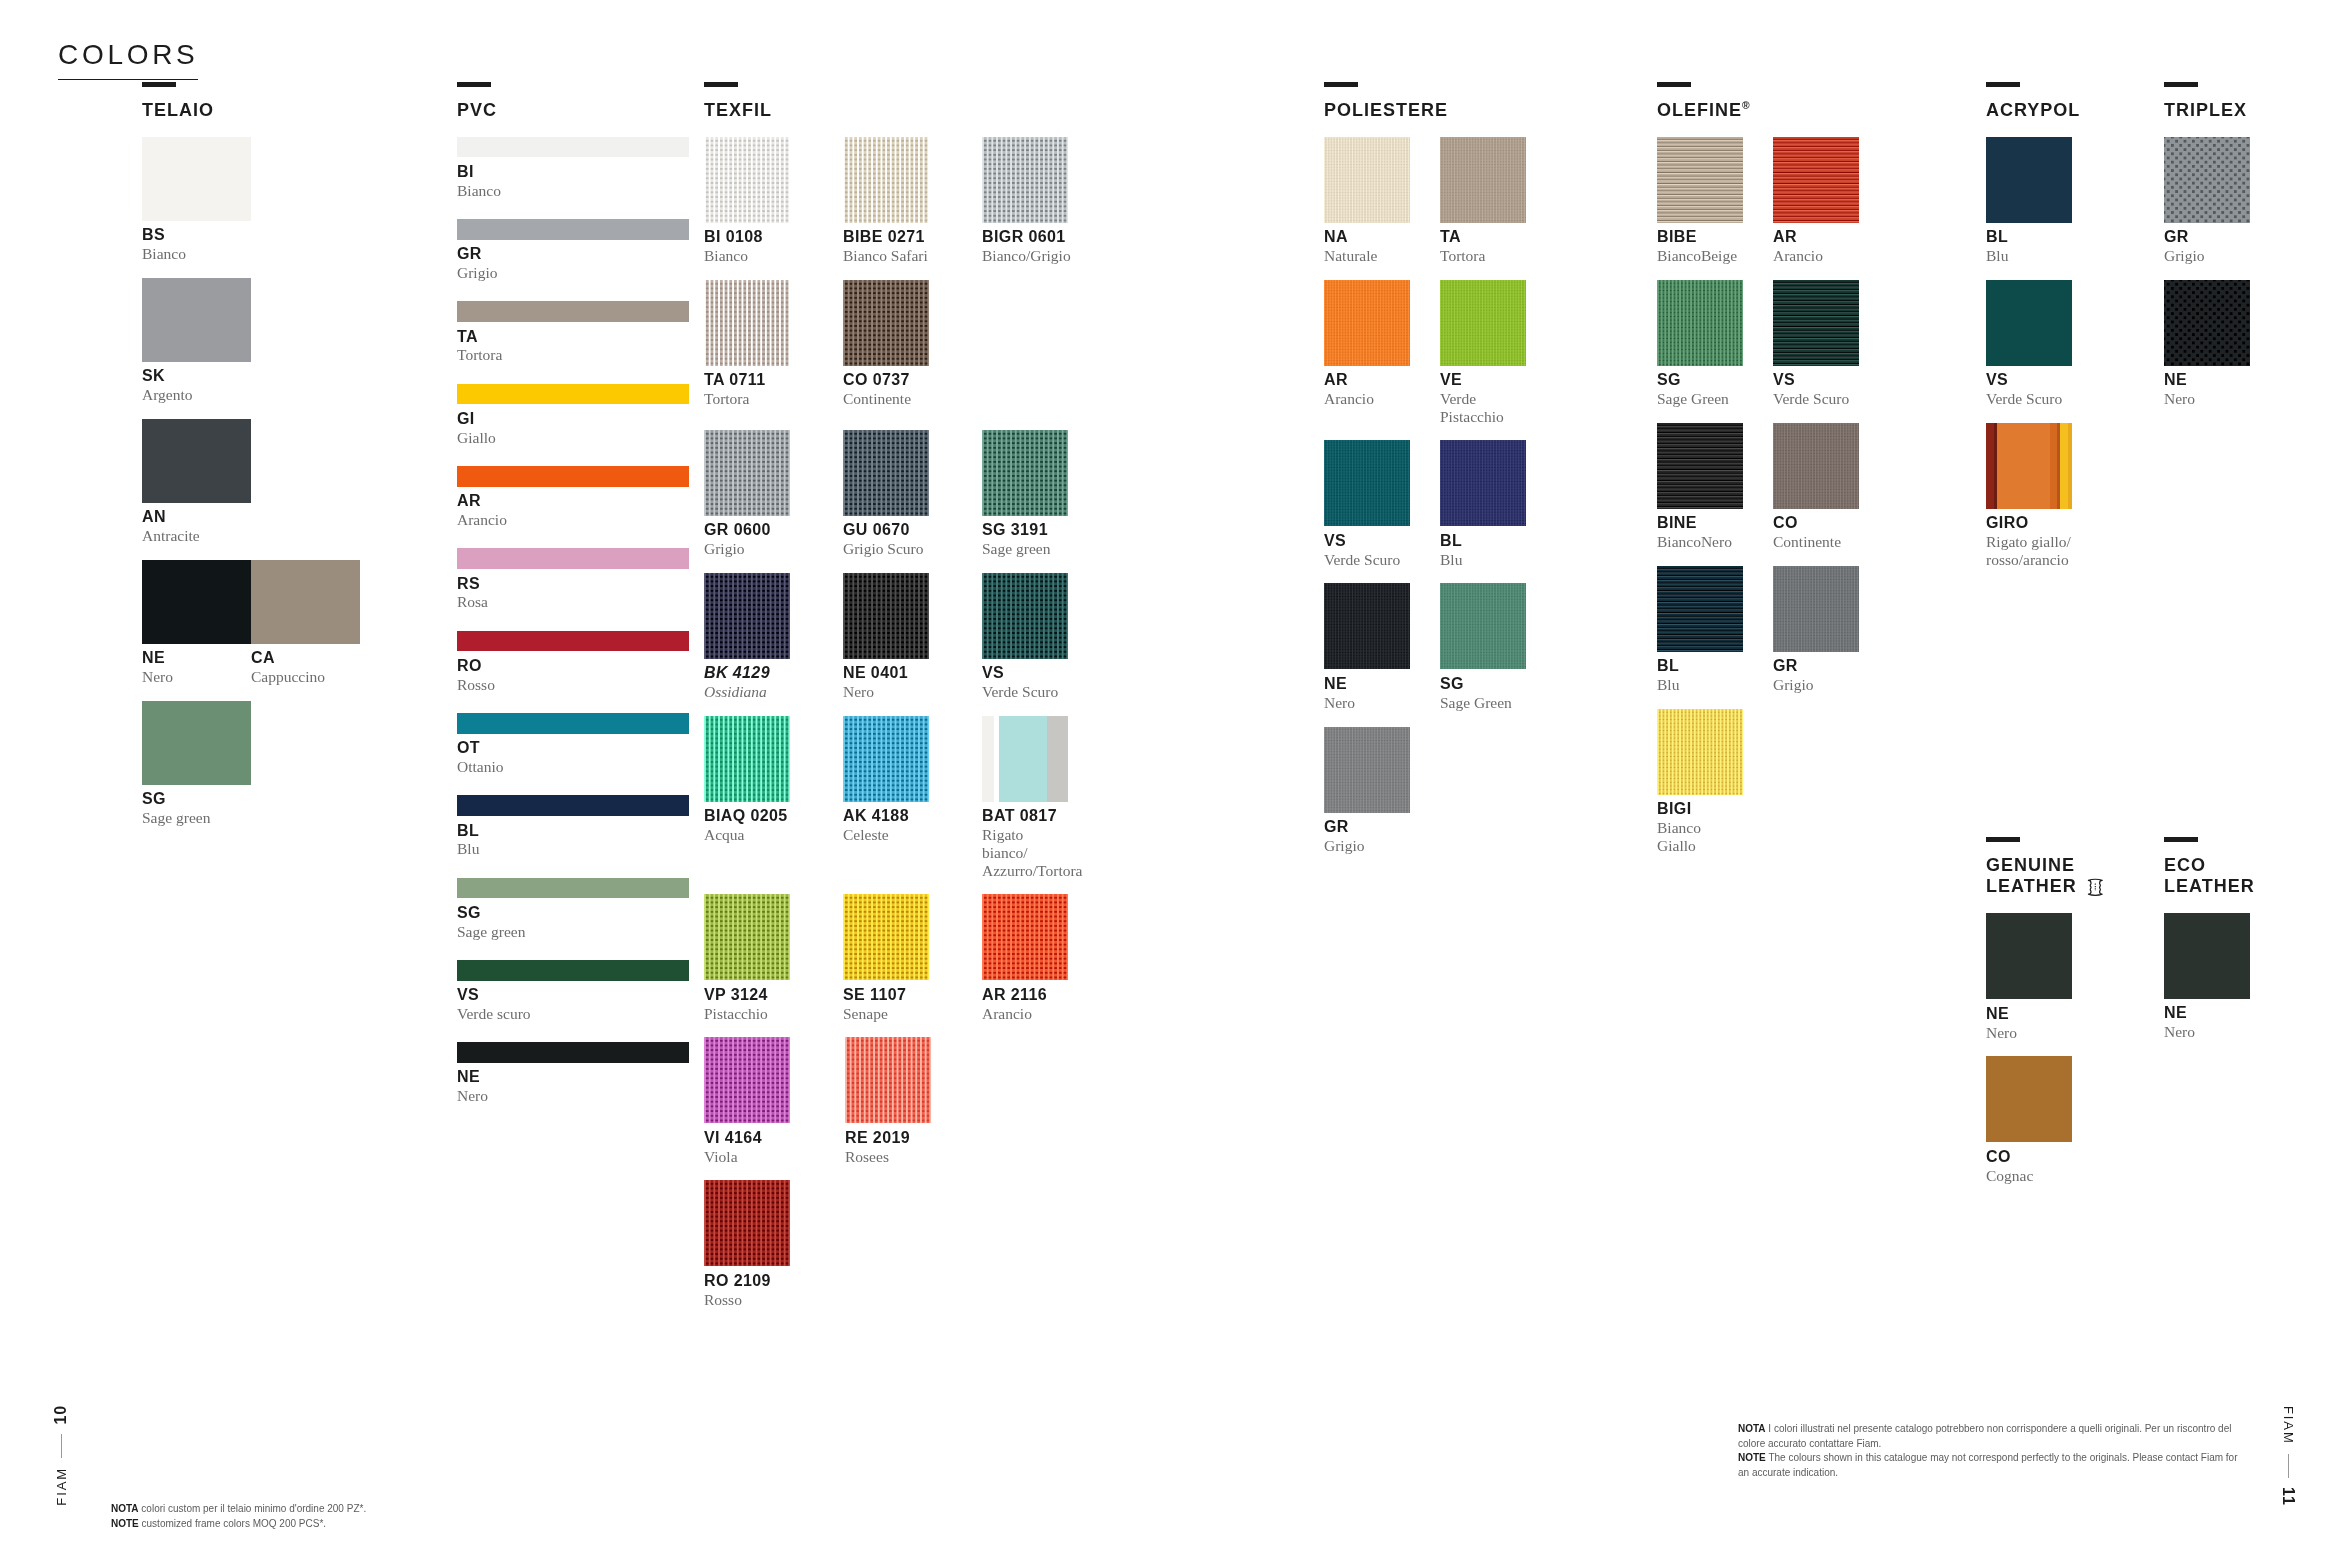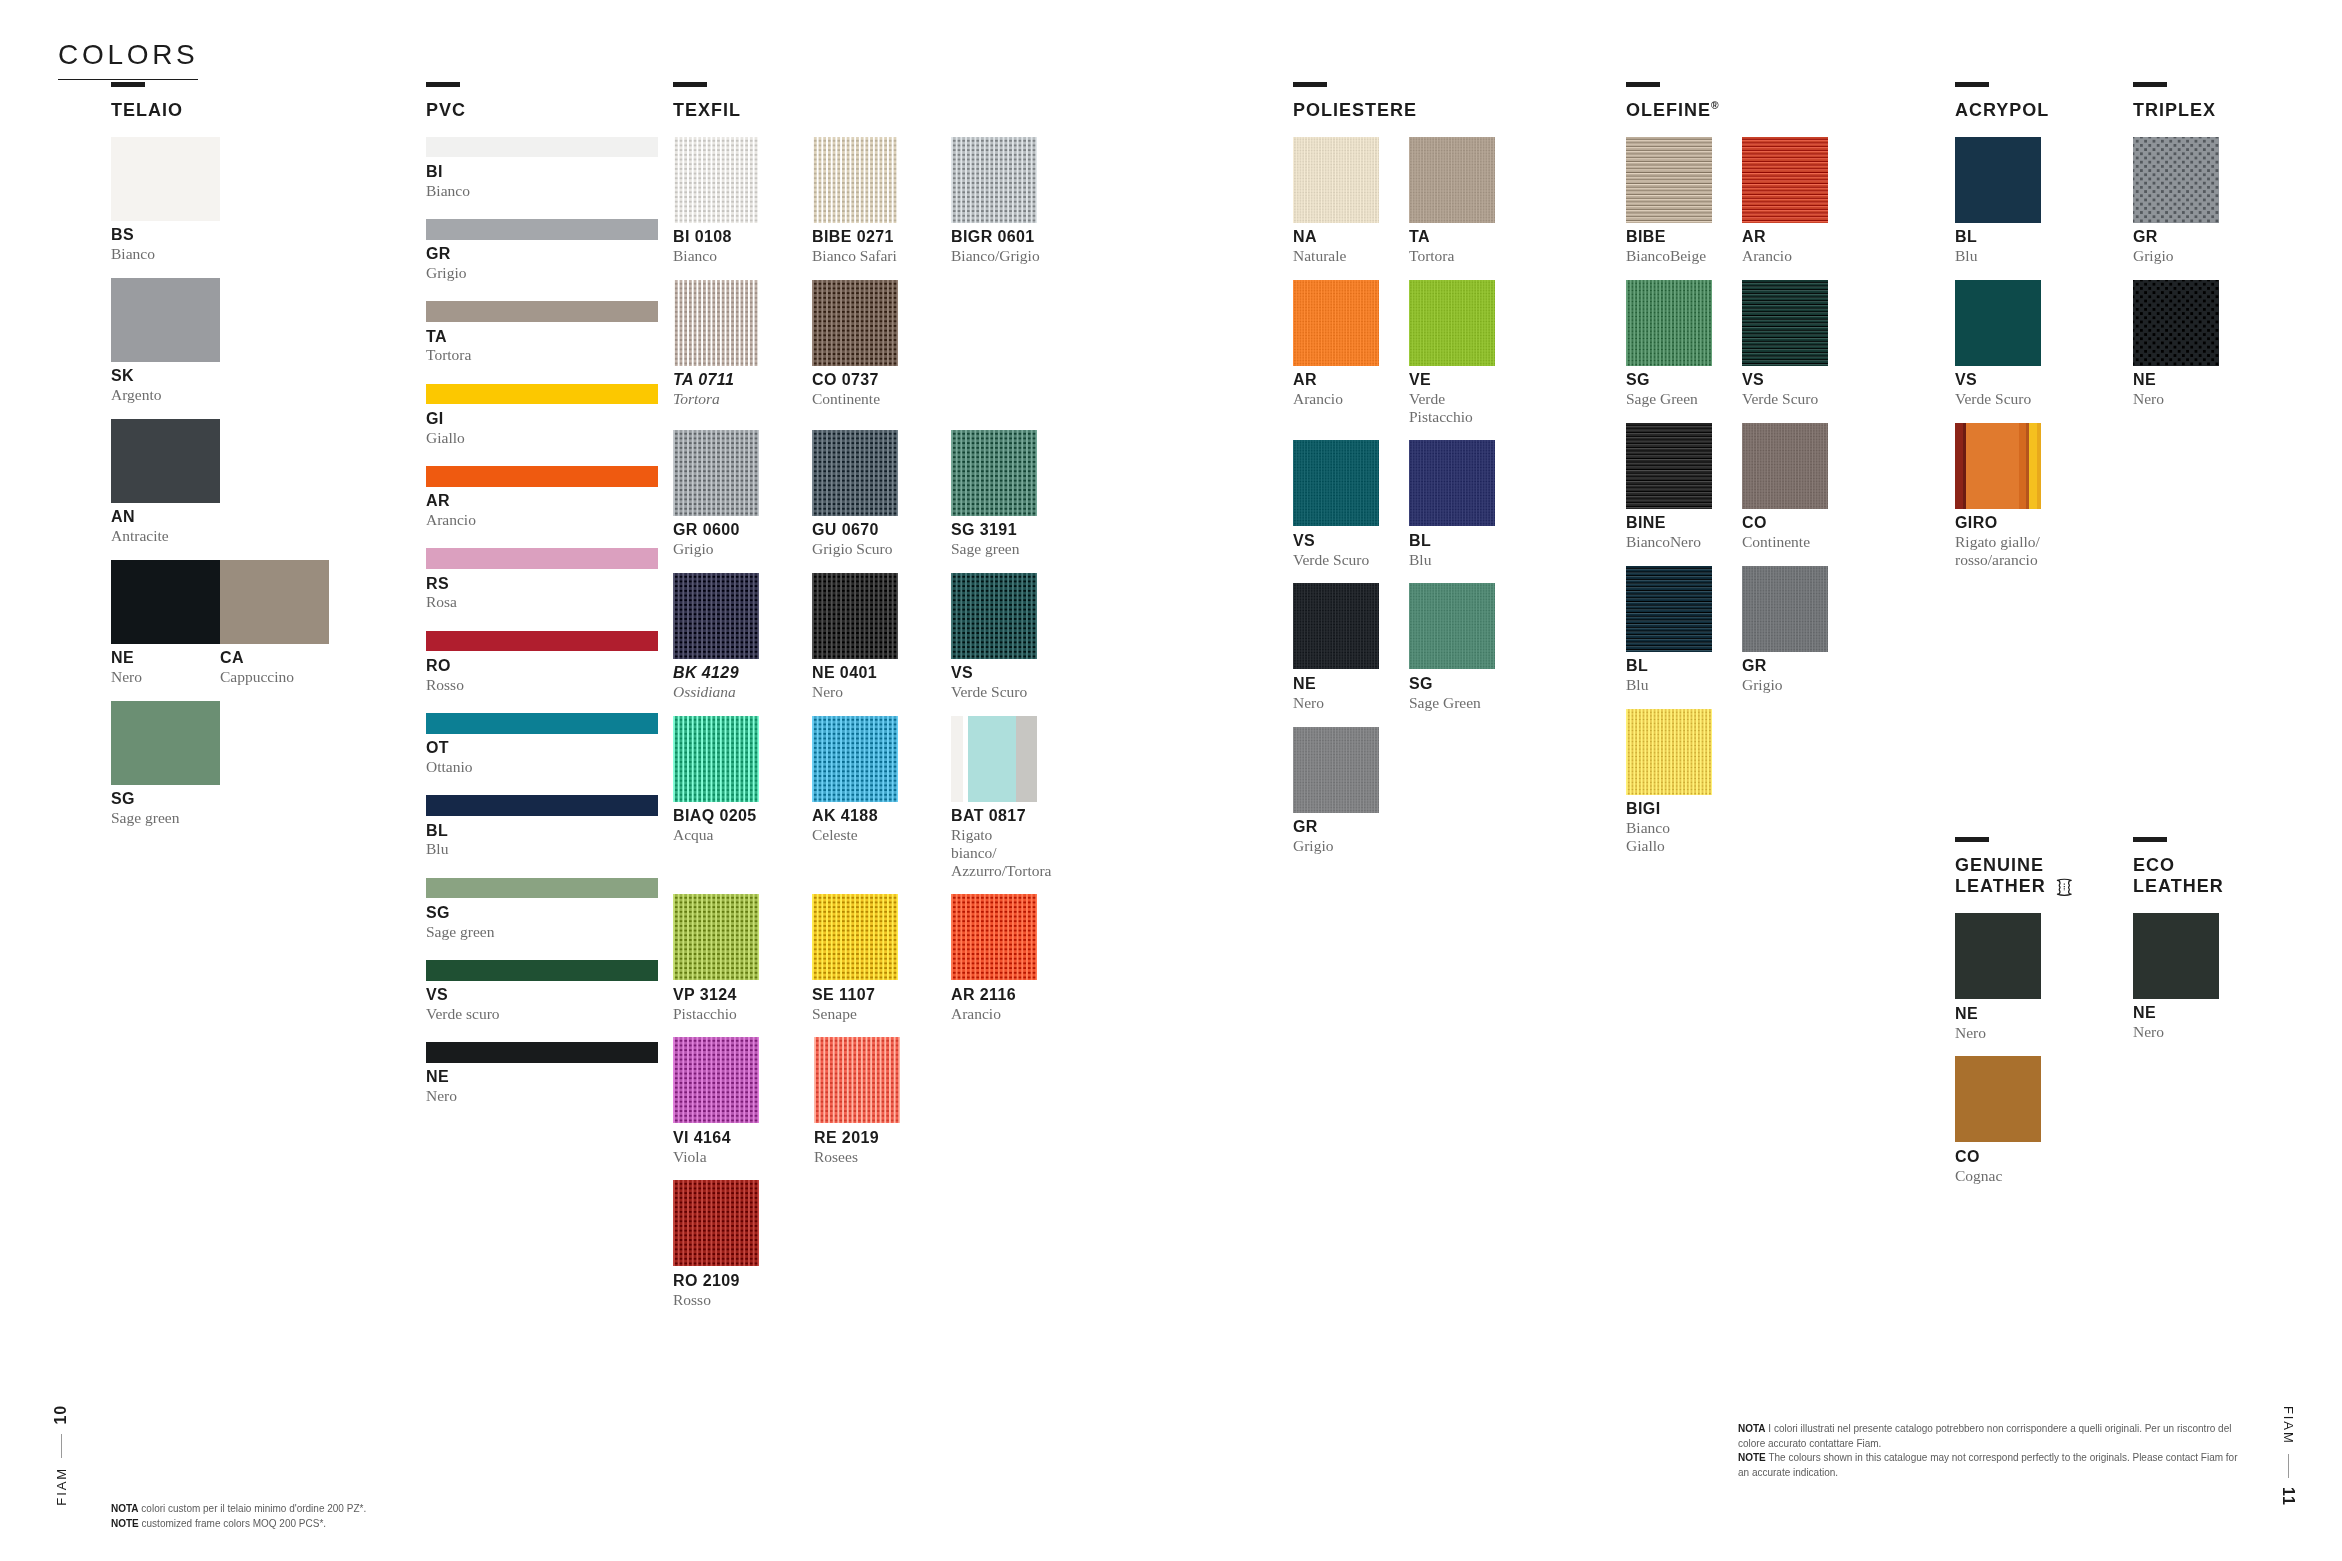--- a/index.html
+++ b/index.html
@@ -22,21 +22,21 @@
     font-size: 28px;
     font-weight: 400;
     letter-spacing: 3.7px;
     color: #1c1c1c;
     font-family: "Liberation Sans", sans-serif;
     padding-bottom: 8.4px;
     border-bottom: 1.9px solid #1c1c1c;
   }
 
   
-  .col { position: absolute; top: 82px; }
+  .col { position: absolute; top: 82px; margin-left: 31px; }
   .col-rule {
     width: 34px; height: 4.7px;
     background: #1c1c1c;
     margin-bottom: 13px;
   }
   .col-head {
     font-size: 18px;
     font-weight: bold;
     letter-spacing: 1px;
     color: #1c1c1c;
@@ -233,21 +233,21 @@
         <div class="cell" style="width: 86px; margin-right: 53px;">
           <span class="sw" style="width: 86px; height: 86px; background-image: repeating-linear-gradient(90deg, rgb(255, 255, 255) 0px, rgb(255, 255, 255) 1.9px, transparent 1.9px, transparent 4.7px), repeating-linear-gradient(0deg, rgb(187, 176, 153) 0px, rgb(187, 176, 153) 1.9px, transparent 1.9px, transparent 4.7px); background-color: rgb(221, 210, 187); background-size: 4.7px 4.7px;"></span>
           <div class="code">BIBE 0271</div>
           <div class="name">Bianco Safari</div>
         </div>
         <div class="cell" style="width: 86px;">
           <span class="sw" style="width: 86px; height: 86px; background-image: repeating-linear-gradient(90deg, rgb(224, 229, 232) 0px, rgb(224, 229, 232) 1.9px, transparent 1.9px, transparent 4.7px), repeating-linear-gradient(0deg, rgb(124, 129, 132) 0px, rgb(124, 129, 132) 1.9px, transparent 1.9px, transparent 4.7px); background-color: rgb(184, 189, 192); background-size: 4.7px 4.7px;"></span>
           <div class="code">BIGR 0601</div>
           <div class="name">Bianco/Grigio</div>
         </div>
-        <div class="cell" style="width: 86px; margin-right: 53px; font-style: italic;">
+        <div class="cell" style="width: 86px; margin-right: 53px;">
           <span class="sw" style="width: 86px; height: 86px; background-image: repeating-linear-gradient(90deg, rgb(255, 255, 254) 0px, rgb(255, 255, 254) 1.9px, transparent 1.9px, transparent 4.7px), repeating-linear-gradient(0deg, rgb(158, 143, 134) 0px, rgb(158, 143, 134) 1.9px, transparent 1.9px, transparent 4.7px); background-color: rgb(192, 177, 168); background-size: 4.7px 4.7px;"></span>
           <div class="code">TA 0711</div>
           <div class="name">Tortora</div>
         </div>
         <div class="cell" style="width: 86px; margin-right: 53px;">
           <span class="sw" style="width: 86px; height: 86px; background-image: repeating-linear-gradient(90deg, rgb(149, 130, 118) 0px, rgb(149, 130, 118) 1.9px, transparent 1.9px, transparent 4.7px), repeating-linear-gradient(0deg, rgb(49, 30, 18) 0px, rgb(49, 30, 18) 1.9px, transparent 1.9px, transparent 4.7px); background-color: rgb(109, 90, 78); background-size: 4.7px 4.7px;"></span>
           <div class="code">CO 0737</div>
           <div class="name">Continente</div>
         </div>
         <div class="cell" style="width: 86px; visibility: hidden; height: 135px;"></div>

